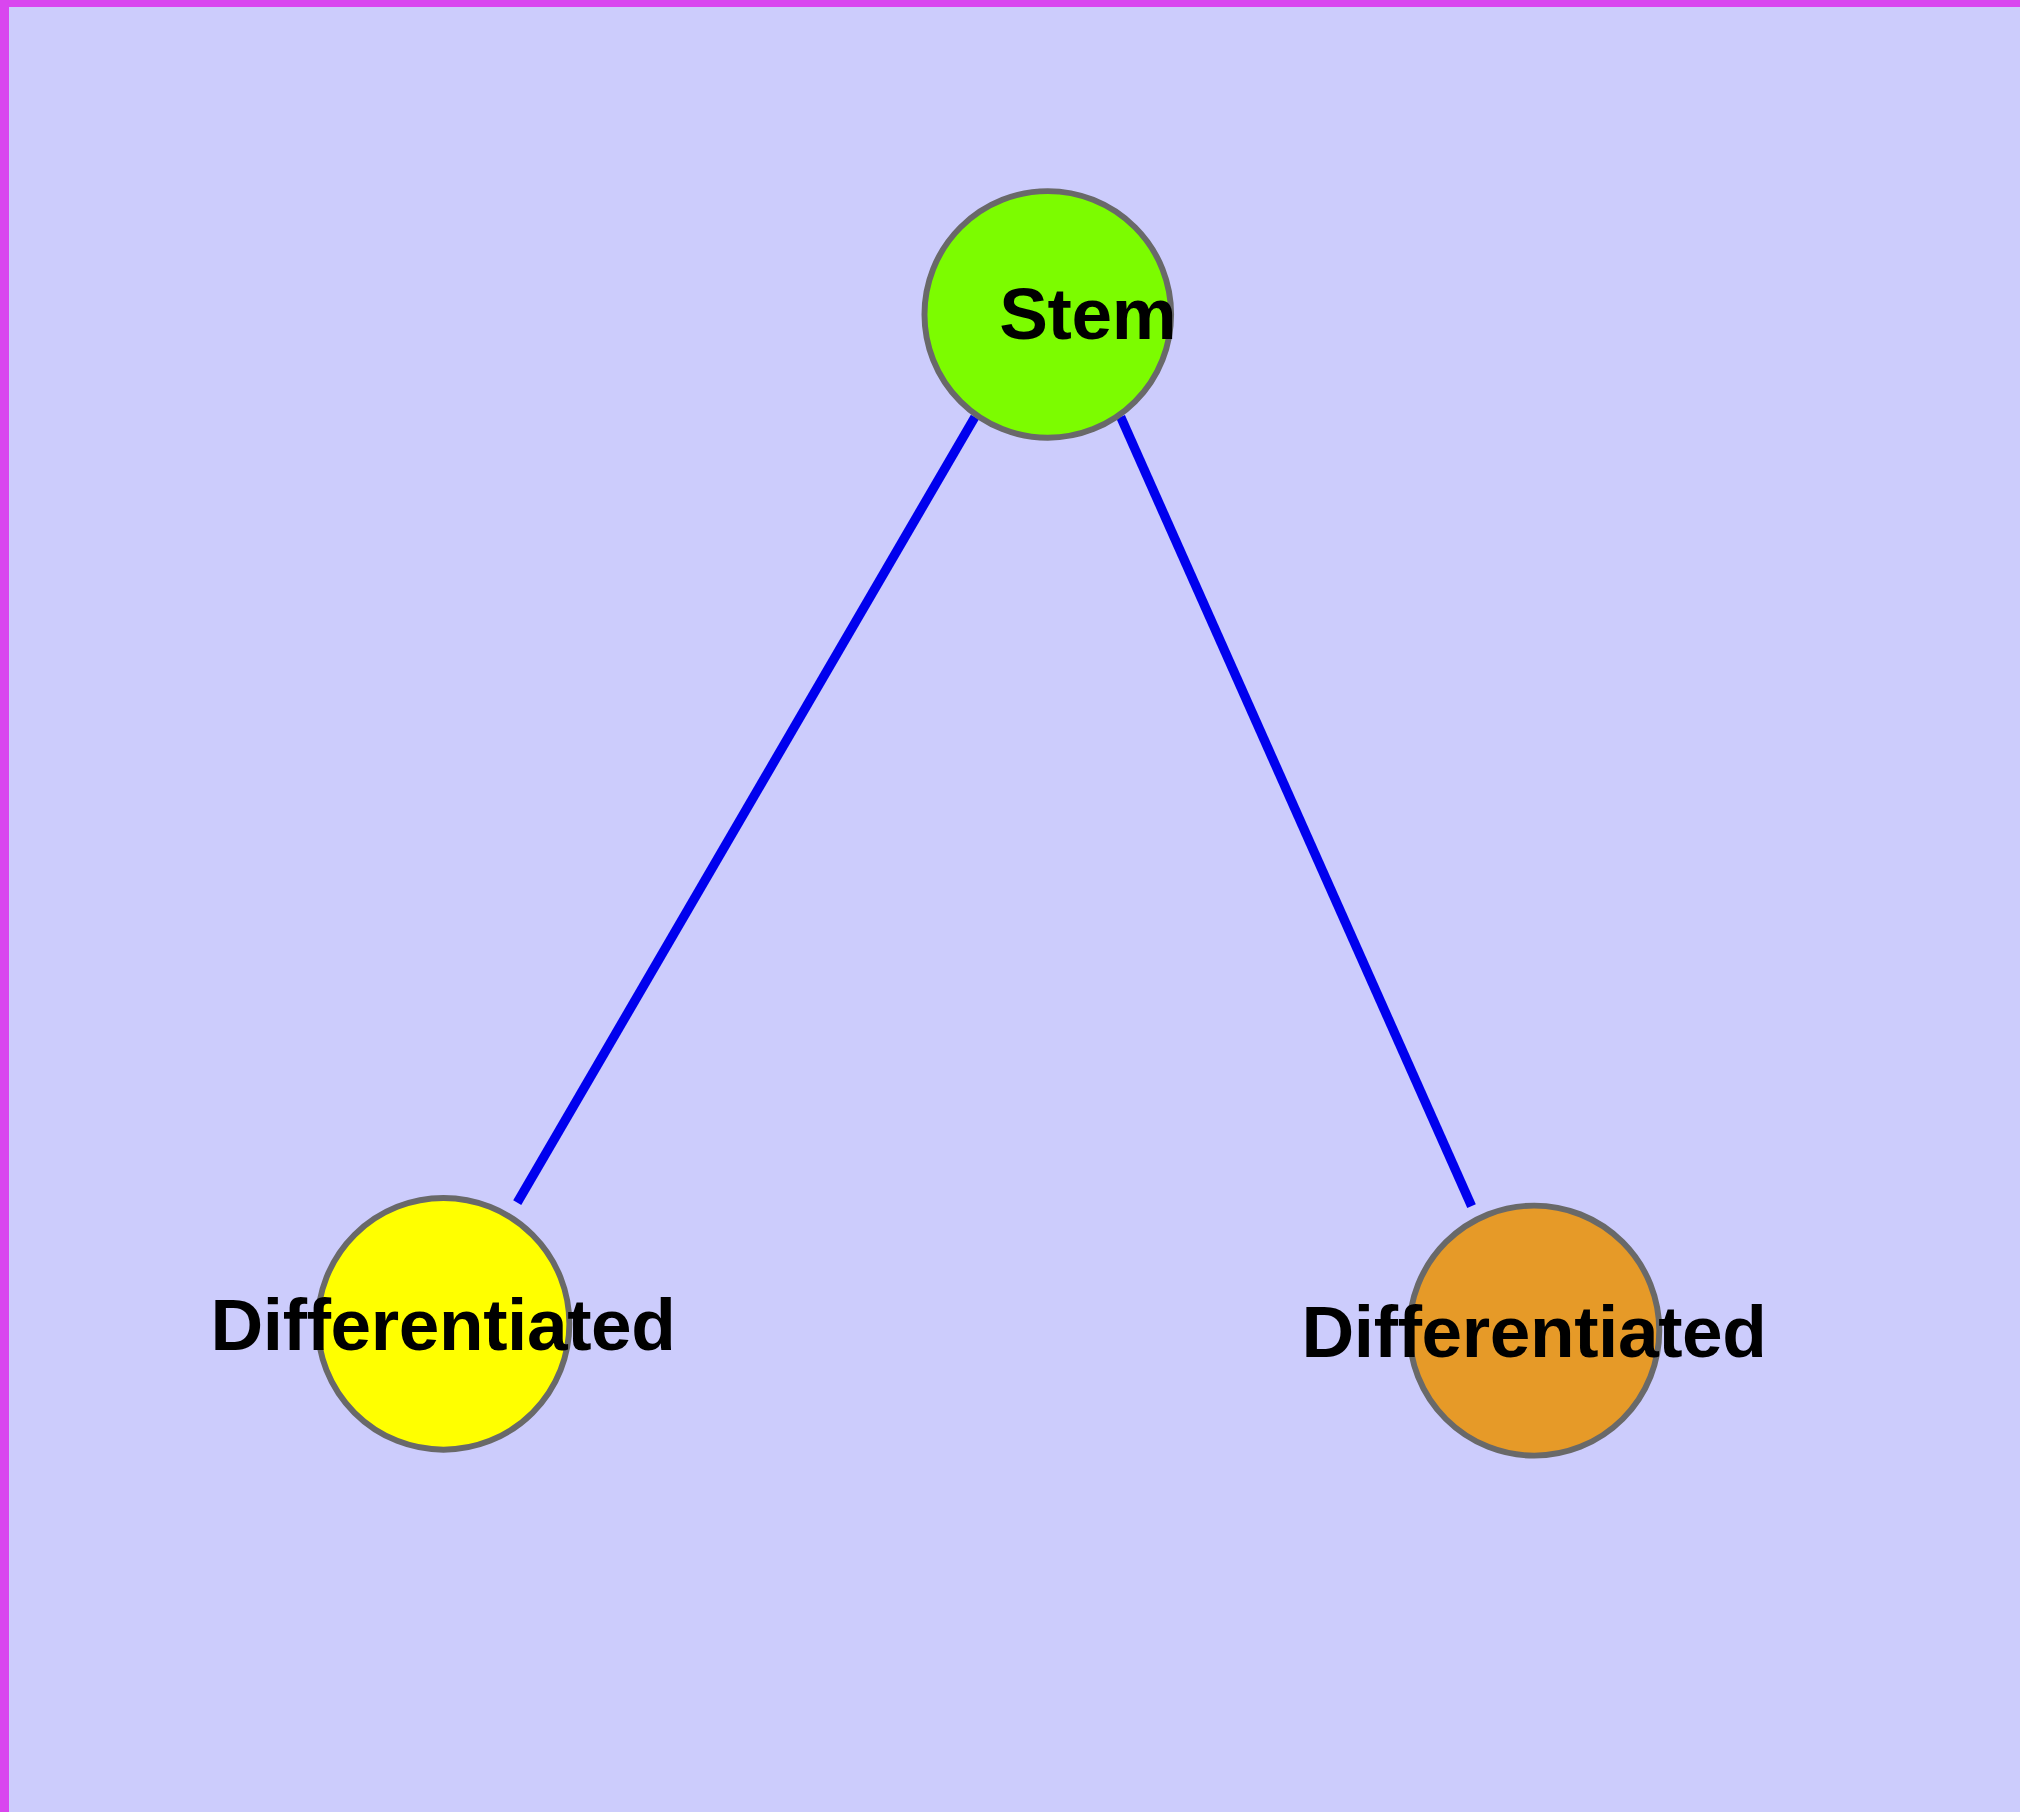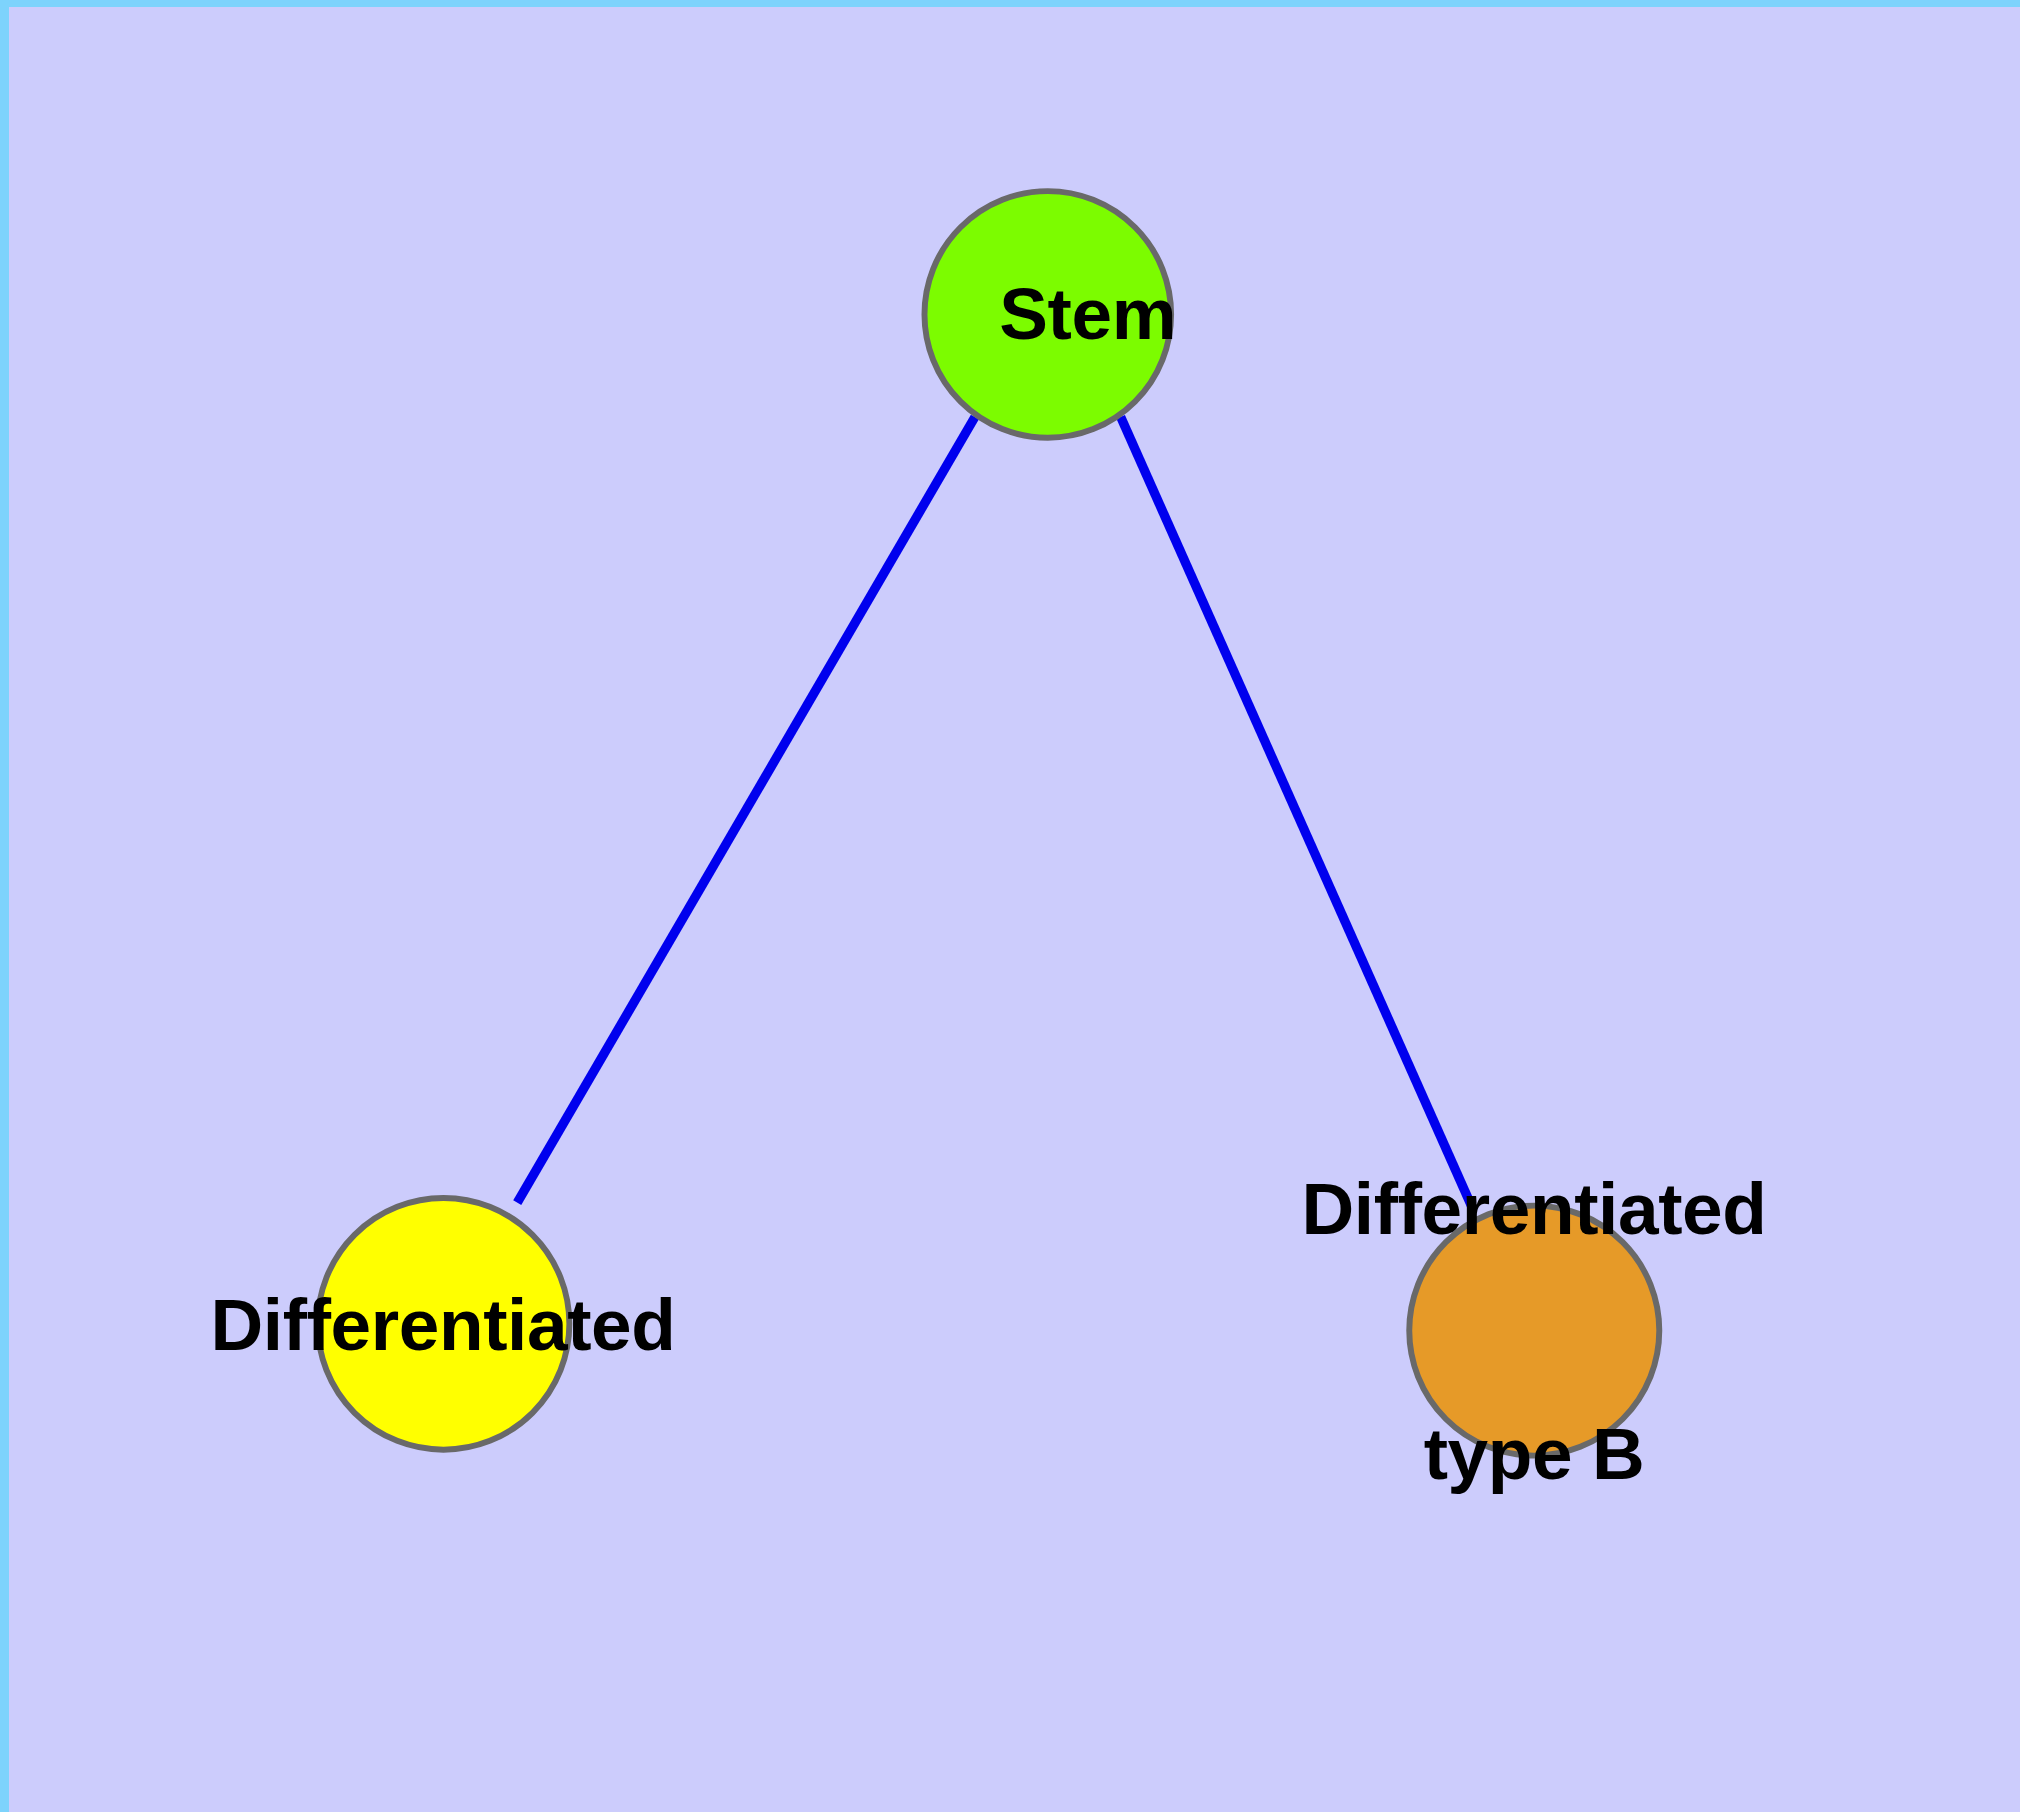--- a/index.html
+++ b/index.html
@@ -6,21 +6,21 @@
   html, body {
     margin: 0;
     padding: 0;
     background: #ffffff;
   }
   #canvas {
     position: relative;
     width: 2021px;
     height: 1812px;
     overflow: hidden;
-    background: #7dd3fc;
+    background: #d946ef;
     font-family: "Liberation Sans", "DejaVu Sans", sans-serif;
   }
   #plot-background {
     position: absolute;
     left: 8.5px;
     top: 6.8px;
     width: 2012px;
     height: 1805px;
     background: #ccccfc;
   }
@@ -68,17 +68,16 @@
   <div class="node-label label-stem" style="left:1048px; top:314px;">
     <span>Stem</span>
   </div>
 
   <div class="node-label label-type-a" style="left:443px; top:1324px;">
     <div>Differentiated</div>
   </div>
 
   <div class="node-label label-type-b" style="left:1534px; top:1331px;">
     <div>Differentiated</div>
-    <div>type B</div>
   </div>
 
 </div>
 
 
 </body></html>

